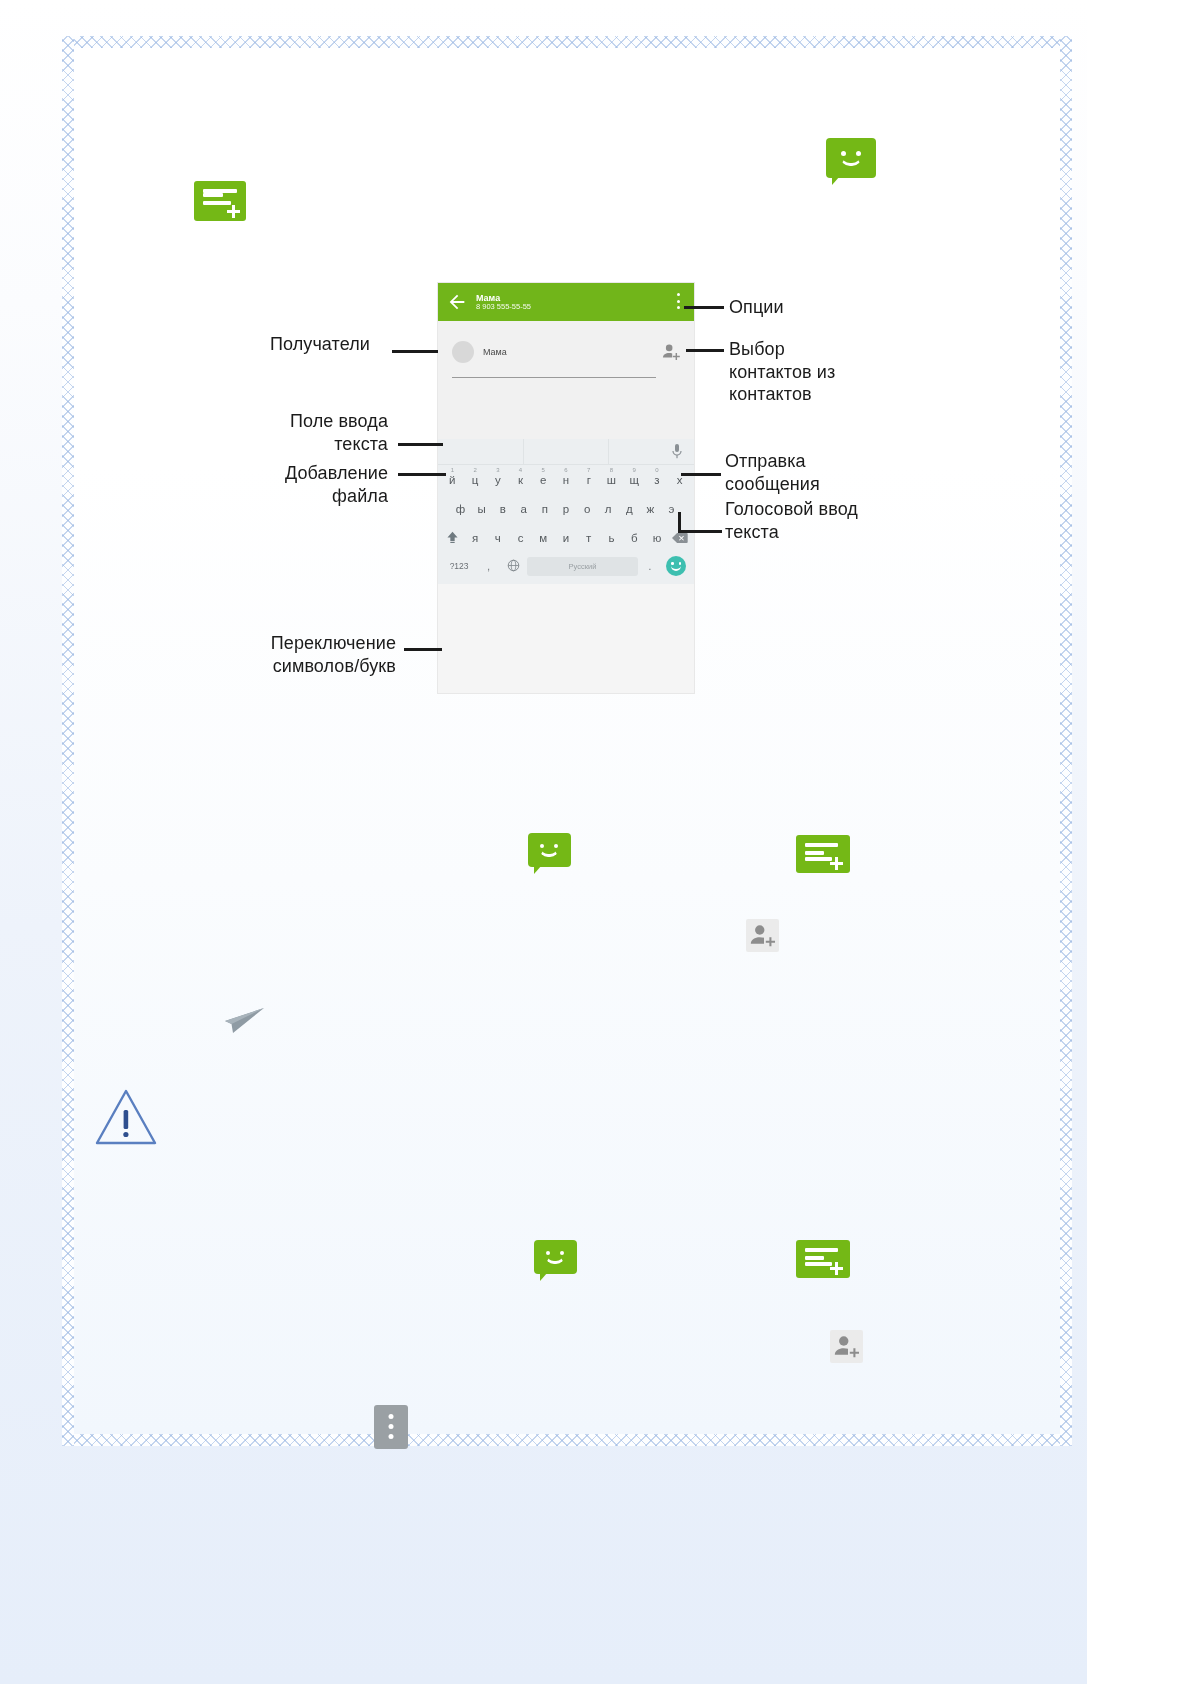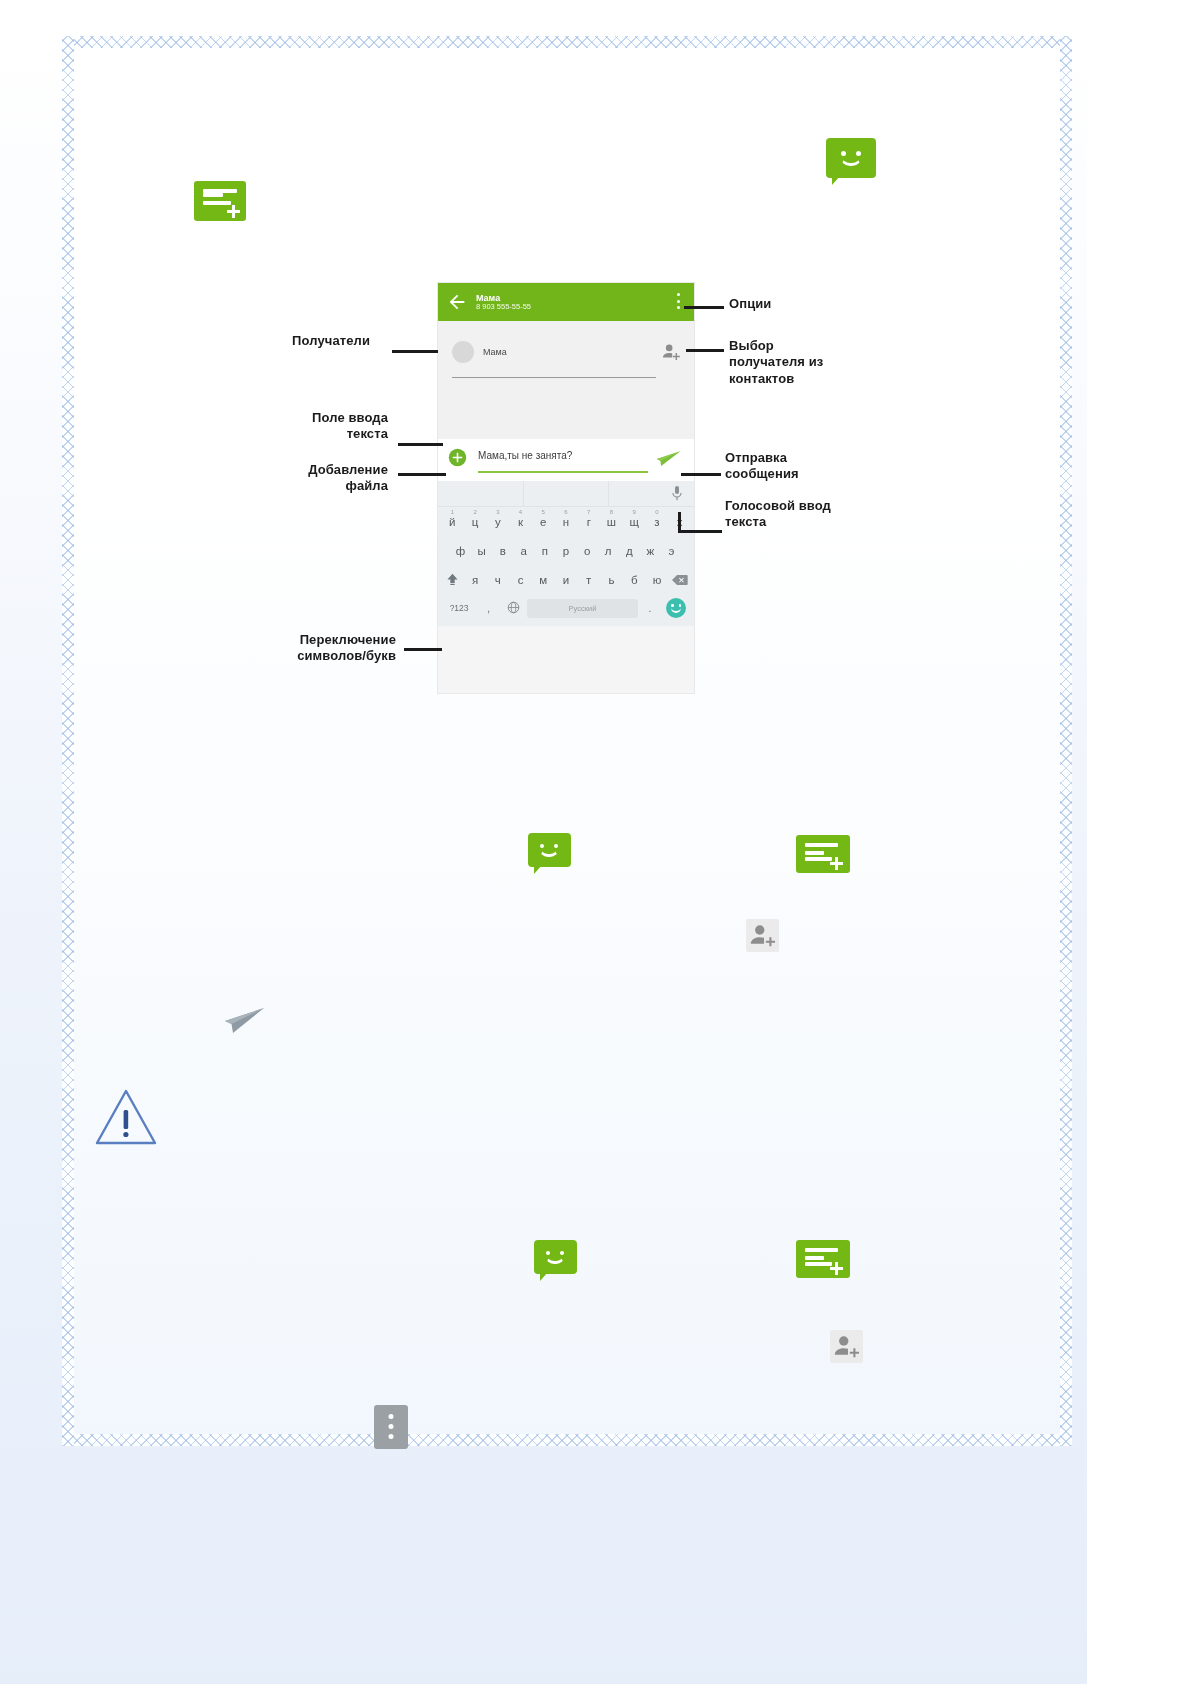--- a/index.html
+++ b/index.html
@@ -178,21 +178,21 @@
     width: 20px; height: 20px; border-radius: 50%;
     background: #3dbfb0; position: relative; margin: 0 auto;
   }
   .emoji-key .e-eye { position: absolute; width: 2.5px; height: 2.5px; background: #fff; border-radius: 50%; top: 6px; }
   .emoji-key .e-mouth { position: absolute; left: 5px; top: 10px; width: 10px; height: 5px;
      border-bottom: 2px solid #fff; border-radius: 0 0 10px 10px; }
 
   
   .callout {
     position: absolute;
-    font-size: 13px; font-weight: bold; color: #1b1b1b;
+    font-size: 18px; font-weight: normal; color: #1b1b1b;
     line-height: 1.25;
     letter-spacing: .1px;
   }
   .callout.right-al { text-align: right; }
   .leader {
     position: absolute; height: 3px; background: #1b1b1b;
   }
   .leader.v { width: 3px; height: auto; background: #1b1b1b; }
 
   
@@ -252,32 +252,20 @@
         <span class="rname">Мама</span>
       </div>
       <div id="recipients-underline"></div>
       <svg id="pick-contact-icon" viewBox="0 0 24 24">
         <circle cx="10" cy="7.5" r="3.6" fill="#8d8d8d"></circle>
         <path d="M3.2 18c0-3.2 3-5 6.8-5 1.2 0 2.3.18 3.3.5V18z" fill="#8d8d8d"></path>
         <path d="M17 13v3h-3v1.6h3v3h1.6v-3h3V16h-3v-3z" fill="#8d8d8d"></path>
       </svg>
     </div>
 
-    <div id="compose-row">
-      <svg id="attach-btn" viewBox="0 0 24 24">
-        <circle cx="12" cy="12" r="11" fill="#6fb52a"></circle>
-        <path d="M11 6h2v5h5v2h-5v5h-2v-5H6v-2h5z" fill="#ffffff"></path>
-      </svg>
-      <div id="compose-text">Мама,ты не занята?</div>
-      <div id="compose-underline"></div>
-      <svg id="send-btn" viewBox="0 0 30 24">
-        <path d="M1 12 L28 3 L6 20 L5 14 z" fill="#7bbf3a"></path>
-        <path d="M1 12 L28 3 L5 14 z" fill="#8fcc4f"></path>
-      </svg>
-    </div>
 
     <div id="keyboard">
       <div id="kb-suggest">
         <div class="cell"></div>
         <div class="cell"></div>
         <div class="cell"></div>
         <svg id="mic-icon" viewBox="0 0 14 18">
           <rect x="5" y="1" width="4" height="8" rx="2" fill="#8a9095"></rect>
           <path d="M3 8a4 4 0 0 0 8 0" fill="none" stroke="#8a9095" stroke-width="1.2"></path>
           <rect x="6.4" y="12" width="1.2" height="3.2" fill="#8a9095"></rect>
@@ -382,21 +370,21 @@
   </div>
   <div class="leader" style="left:404px; top:648px; width:38px;"></div>
 
   <div class="callout" style="left:729px; top:296px; width:180px;">
     <div>Опции</div>
   </div>
   <div class="leader" style="left:684px; top:306px; width:40px;"></div>
 
   <div class="callout" style="left:729px; top:338px; width:200px;">
     <div>Выбор</div>
-    <div>получателя из</div>
+    <div>контактов из</div>
     <div>контактов</div>
   </div>
   <div class="leader" style="left:686px; top:349px; width:38px;"></div>
 
   <div class="callout" style="left:725px; top:450px; width:200px;">
     <div>Отправка</div>
     <div>сообщения</div>
   </div>
   <div class="leader" style="left:681px; top:473px; width:40px;"></div>
 

